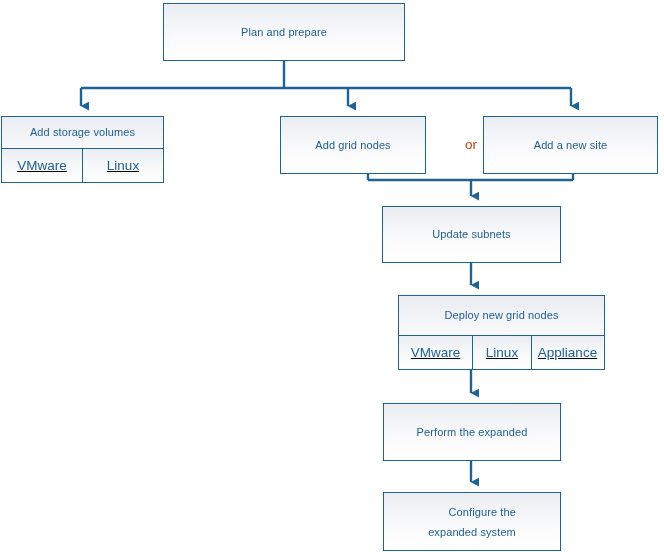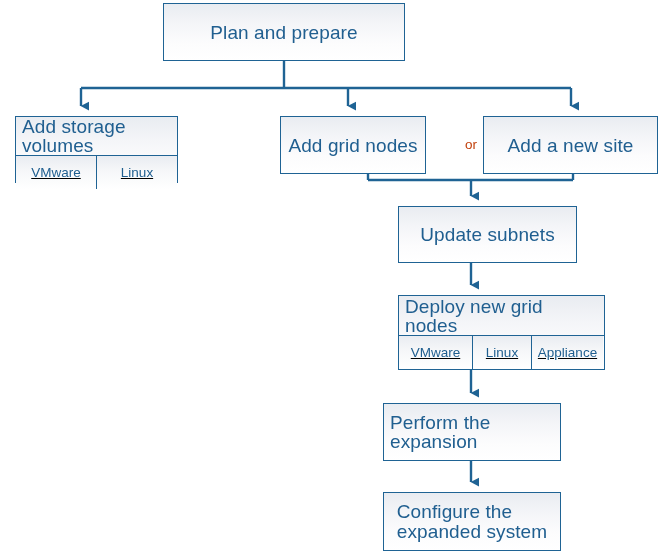--- a/index.html
+++ b/index.html
@@ -30,23 +30,23 @@
     background: linear-gradient(180deg, #E9ECF1 0%, #F4F5F8 35%, #FCFCFD 70%, #FFFFFF 100%);
     display: flex;
     flex-direction: column;
     z-index: 2;
   }
   .node-title {
     flex: 1 1 auto;
     display: flex;
     align-items: center;
     justify-content: center;
-    text-align: left;
+    text-align: right;
     color: #205F90;
-    font-size: 19px;
+    font-size: 11px;
     line-height: 19px;
     letter-spacing: 0.1px;
     padding: 0 6px;
     box-sizing: border-box;
   }
   .node-title.two-line {
     line-height: 20px;
   }
   .subrow {
     display: flex;
@@ -111,53 +111,53 @@
       <path d="M 471 370 L 471 393" marker-end="url(#arrowhead)"></path>
 
       <path d="M 471 461 L 471 482" marker-end="url(#arrowhead)"></path>
     </g>
   </svg>
 
   <div class="node" style="left:163px; top:3px; width:242px; height:58px;">
     <div class="node-title">Plan and prepare</div>
   </div>
 
-  <div class="node" style="left:15px; top:116px; width:163px; height:67px;">
+  <div class="node" style="left:1px; top:116px; width:163px; height:67px;">
     <div class="node-title">Add storage volumes</div>
     <div class="subrow" style="height:33px;">
       <div class="subcell" style="width:81px;">VMware</div>
       <div class="subcell" style="width:80px;">Linux</div>
     </div>
   </div>
 
   <div class="node" style="left:280px; top:116px; width:146px; height:58px;">
     <div class="node-title">Add grid nodes</div>
   </div>
 
   <div class="or-label" style="left:461px; top:134px; width:20px; height:22px;">or</div>
 
   <div class="node" style="left:483px; top:116px; width:175px; height:58px;">
     <div class="node-title">Add a new site</div>
   </div>
 
-  <div class="node" style="left:382px; top:206px; width:179px; height:57px;margin-left:16px;">
+  <div class="node" style="left:382px; top:206px; width:179px; height:57px;">
     <div class="node-title">Update subnets</div>
   </div>
 
   <div class="node" style="left:370px; top:295px; width:207px; height:75px;margin-left:28px;">
     <div class="node-title">Deploy new grid nodes</div>
     <div class="subrow" style="height:33px;">
       <div class="subcell" style="width:74px;">VMware</div>
       <div class="subcell" style="width:59px;">Linux</div>
       <div class="subcell" style="width:71px;">Appliance</div>
     </div>
   </div>
 
   <div class="node" style="left:383px; top:403px; width:178px; height:58px;">
-    <div class="node-title">Perform the expansion</div>
+    <div class="node-title">Perform the expanded</div>
   </div>
 
   <div class="node" style="left:383px; top:492px; width:178px; height:59px;">
     <div class="node-title two-line" style="white-space: pre-line;">Configure the
 expanded system</div>
   </div>
 
 </div>
 
 </body></html>

